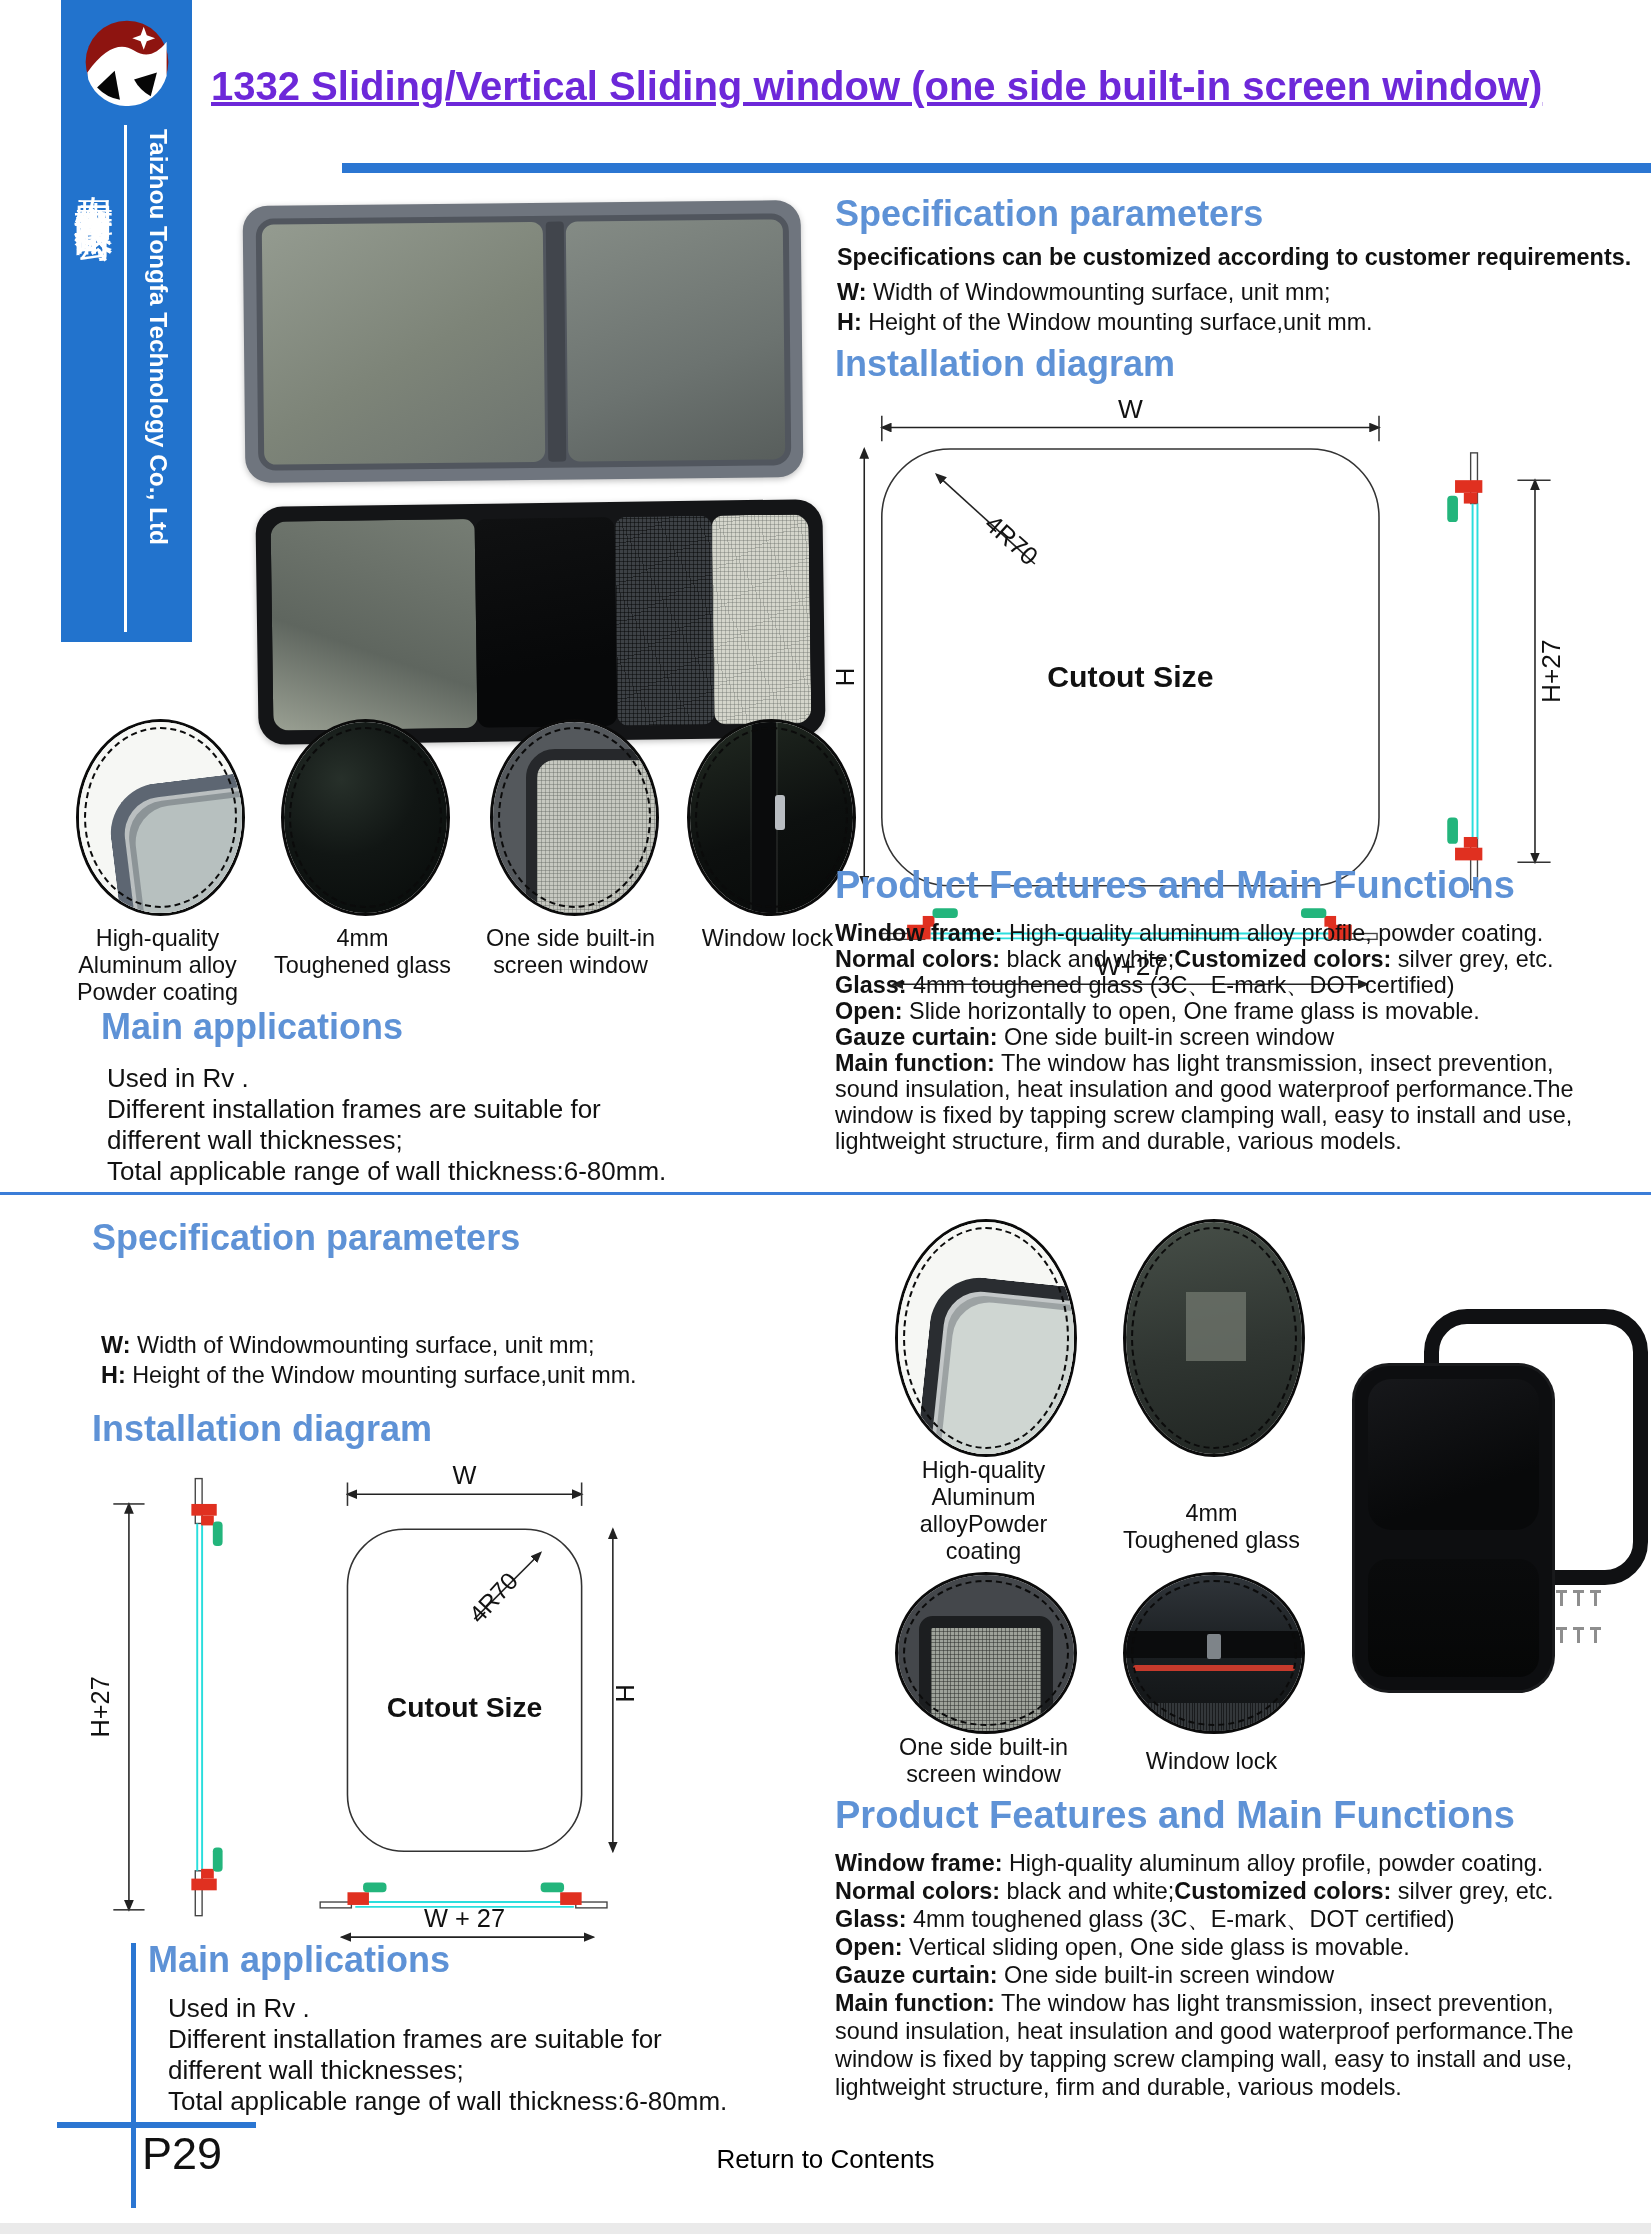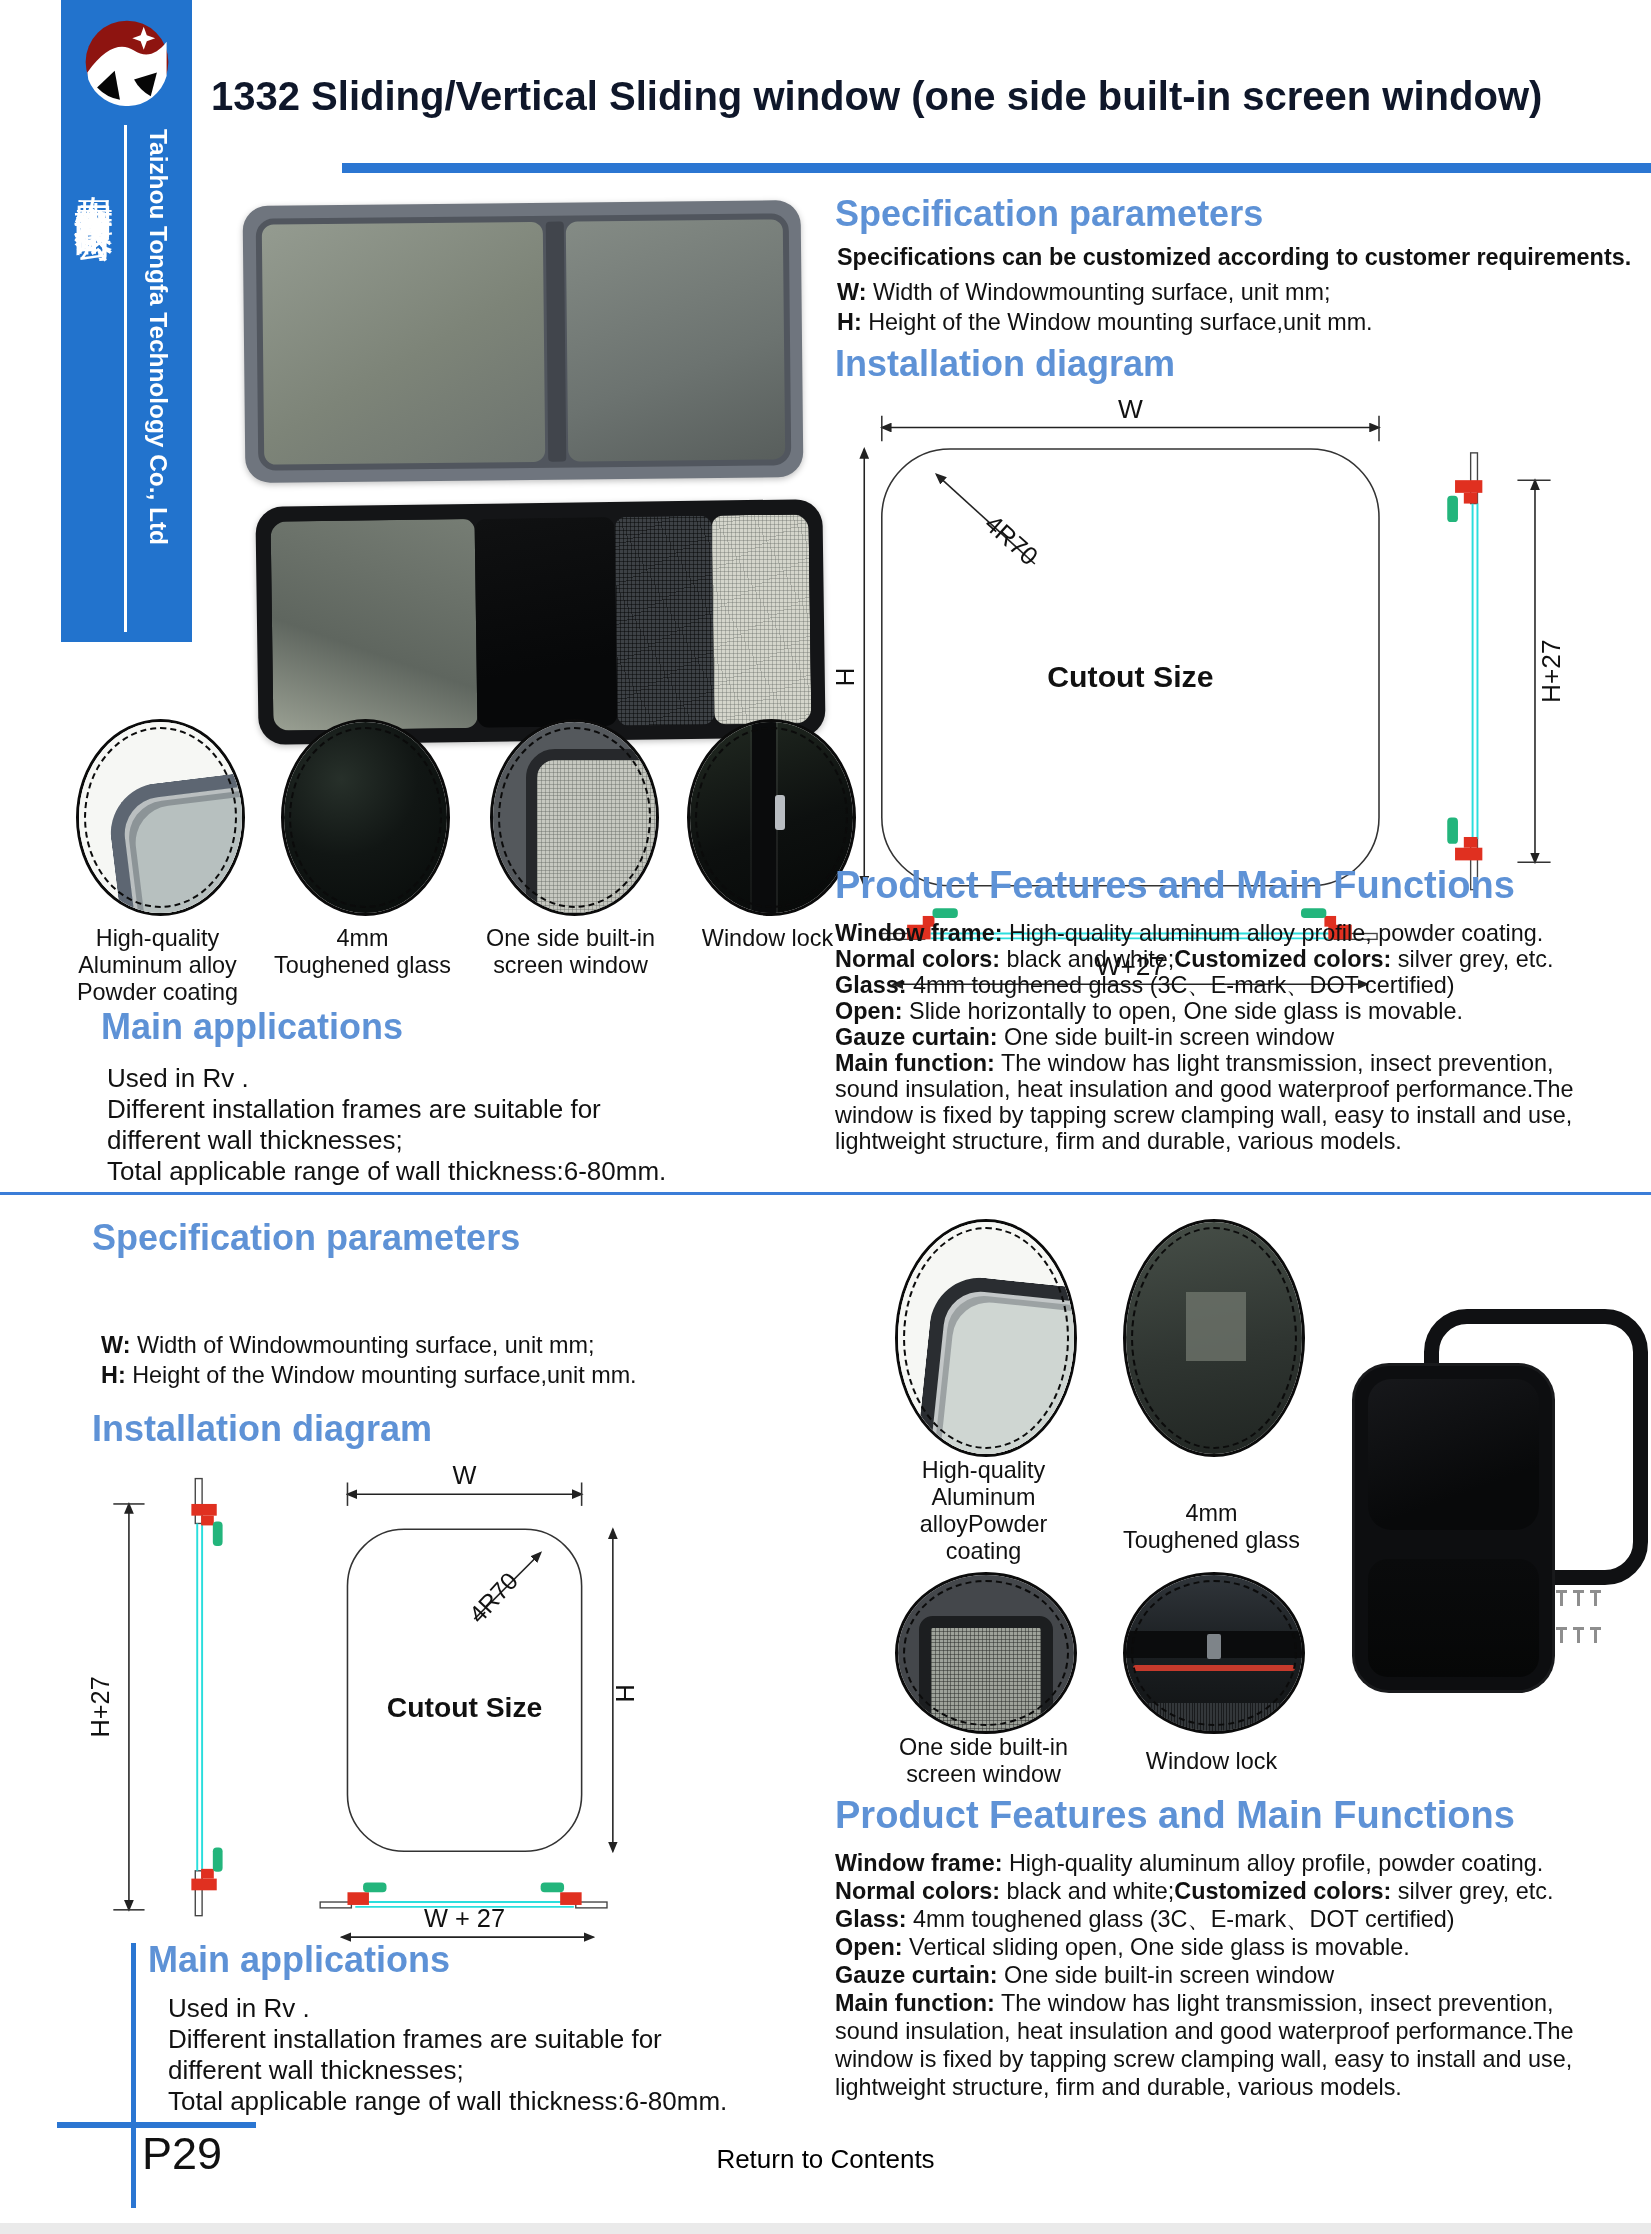--- a/index.html
+++ b/index.html
@@ -15,21 +15,21 @@
   
   #sidebar{left:61px;top:0;width:131px;height:642px;background:#2273cd;}
   #logo{left:84px;top:17.6px;width:88px;height:88px;}
   #side-divider{left:125px;top:125px;width:2.9px;height:507px;background:#fff;}
   #company-cn{left:68px;top:166px;font-size:39px;line-height:53px;color:#fff;
               writing-mode:vertical-rl;letter-spacing:2.9px;}
   #company-en{left:129px;top:129px;font-size:24.4px;line-height:60px;color:#fff;font-weight:bold;
               writing-mode:vertical-rl;}
 
   
-  #title{left:211px;top:74px;width:1440px;font-size:40px;font-weight:bold;color:#0f172a;}
+  #title{left:211px;top:64px;width:1440px;font-size:40px;font-weight:bold;color:#6d28d9;text-decoration:underline;}
   #title-underline{left:342px;top:163px;width:1309px;height:9.8px;background:#2b76d2;}
 
   
   .photo{border-radius:23.4px;box-shadow:0 2px 5.9px rgba(0,0,0,.25);}
   #photo1{left:244px;top:203px;width:533px;height:252px;background:#6f757e;padding:12.7px;
           transform:rotate(-0.6deg);border-radius:25px;}
   #photo1 .inner{width:100%;height:100%;background:#51565e;border-radius:17.6px;padding:5.9px;
           display:flex;box-sizing:border-box;}
   .pane{height:100%;border-radius:11.7px;}
   .diag{background-image:
@@ -250,21 +250,21 @@
 Toughened glass</div>
   <div class="abs caption ctr pre" style="left:463px;top:925px;width:215px;">One side built-in
 screen window</div>
   <div class="abs caption ctr pre" style="left:660px;top:925px;width:215px;">Window lock</div>
 
   <div class="abs hblue h40" style="left:835px;top:864px;">Product Features and Main Functions</div>
   <div class="abs" id="feat1-body" style="left:835px;top:920px;">
     <div class="fline"><span class="b">Window frame:</span><span> High-quality aluminum alloy profile, powder coating.</span></div>
     <div class="fline"><span class="b">Normal colors:</span><span> black and white;</span><span class="b">Customized colors:</span><span> silver grey, etc.</span></div>
     <div class="fline"><span class="b">Glass:</span><span> 4mm toughened glass (3C、E-mark、DOT certified)</span></div>
-    <div class="fline"><span class="b">Open:</span><span> Slide horizontally to open, One side glass is movable.</span></div>
+    <div class="fline"><span class="b">Open:</span><span> Slide horizontally to open, One frame glass is movable.</span></div>
     <div class="fline"><span class="b">Gauze curtain:</span><span> One side built-in screen window</span></div>
     <div class="fline"><span class="b">Main function:</span><span> The window has light transmission, insect prevention, sound insulation, heat insulation and good waterproof performance.The window is fixed by tapping screw clamping wall, easy to install and use, lightweight structure, firm and durable, various models.</span></div>
   </div>
 
   <div class="abs hblue h36" style="left:101px;top:1006px;">Main applications</div>
   <div class="abs" id="ma1-body" style="left:107px;top:1063px;">
     <div>Used in Rv .</div>
     <div>Different installation frames are suitable for</div>
     <div>different wall thicknesses;</div>
     <div>Total applicable range of wall thickness:6-80mm.</div>

